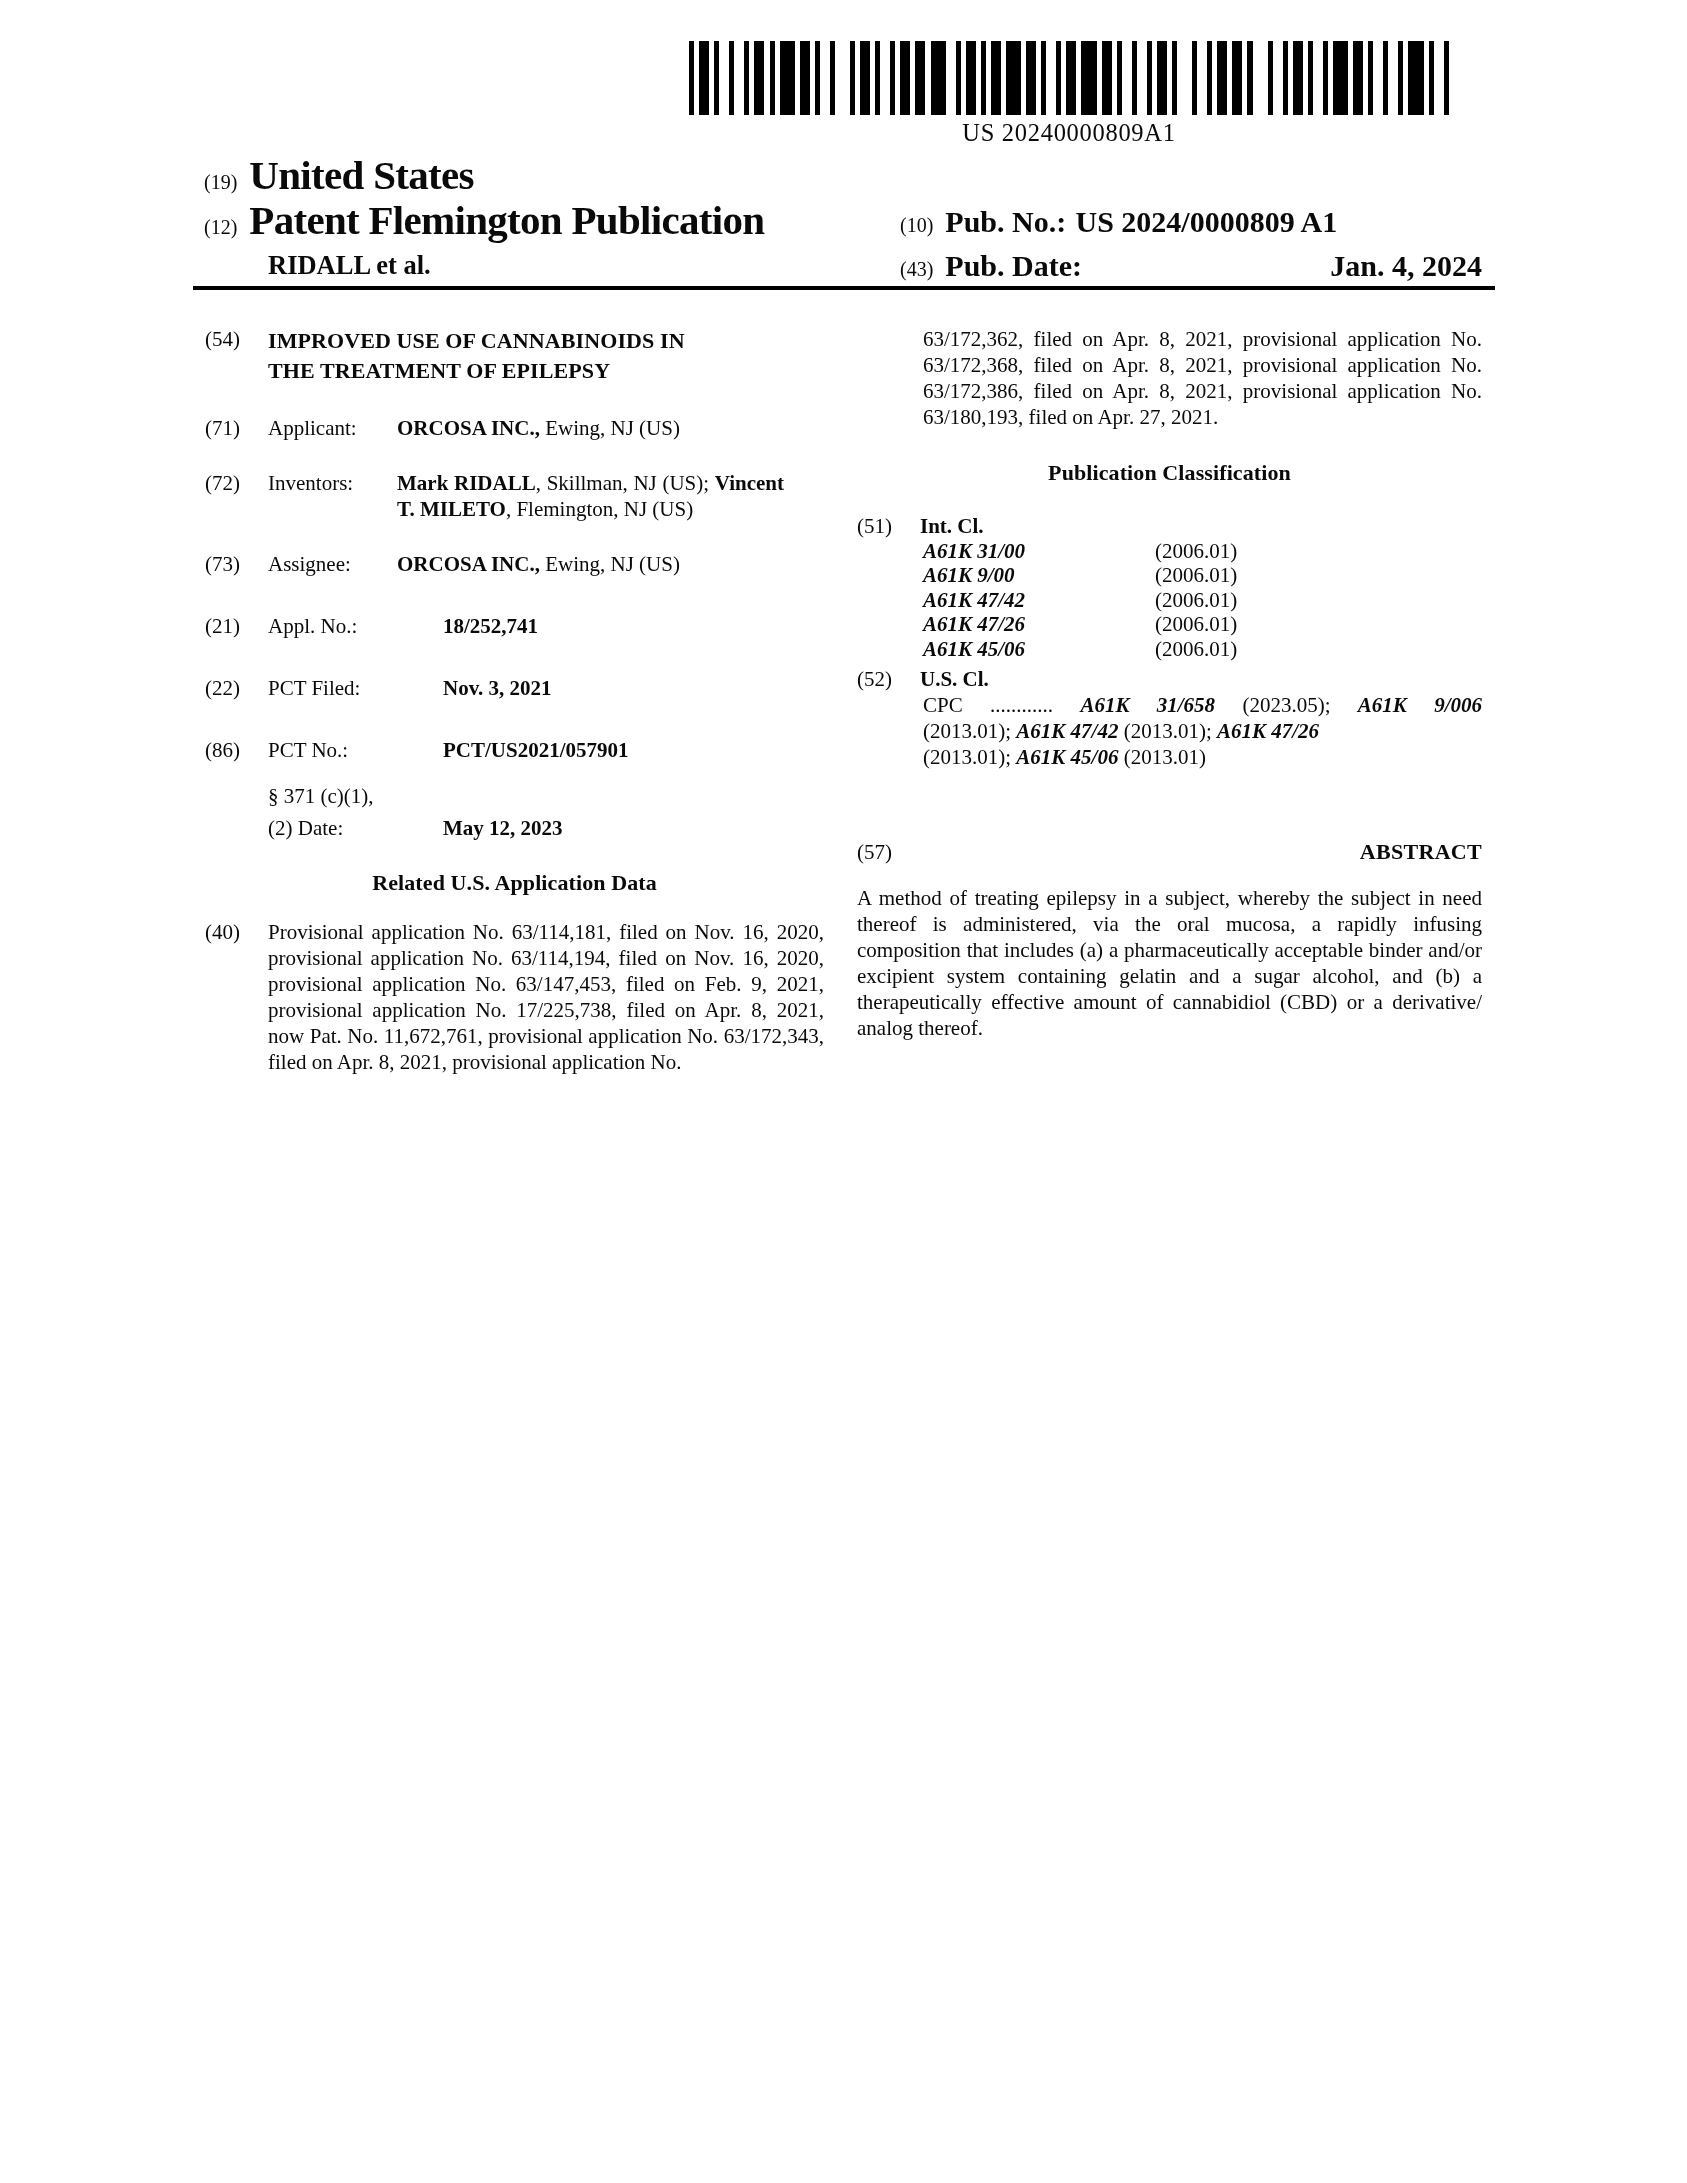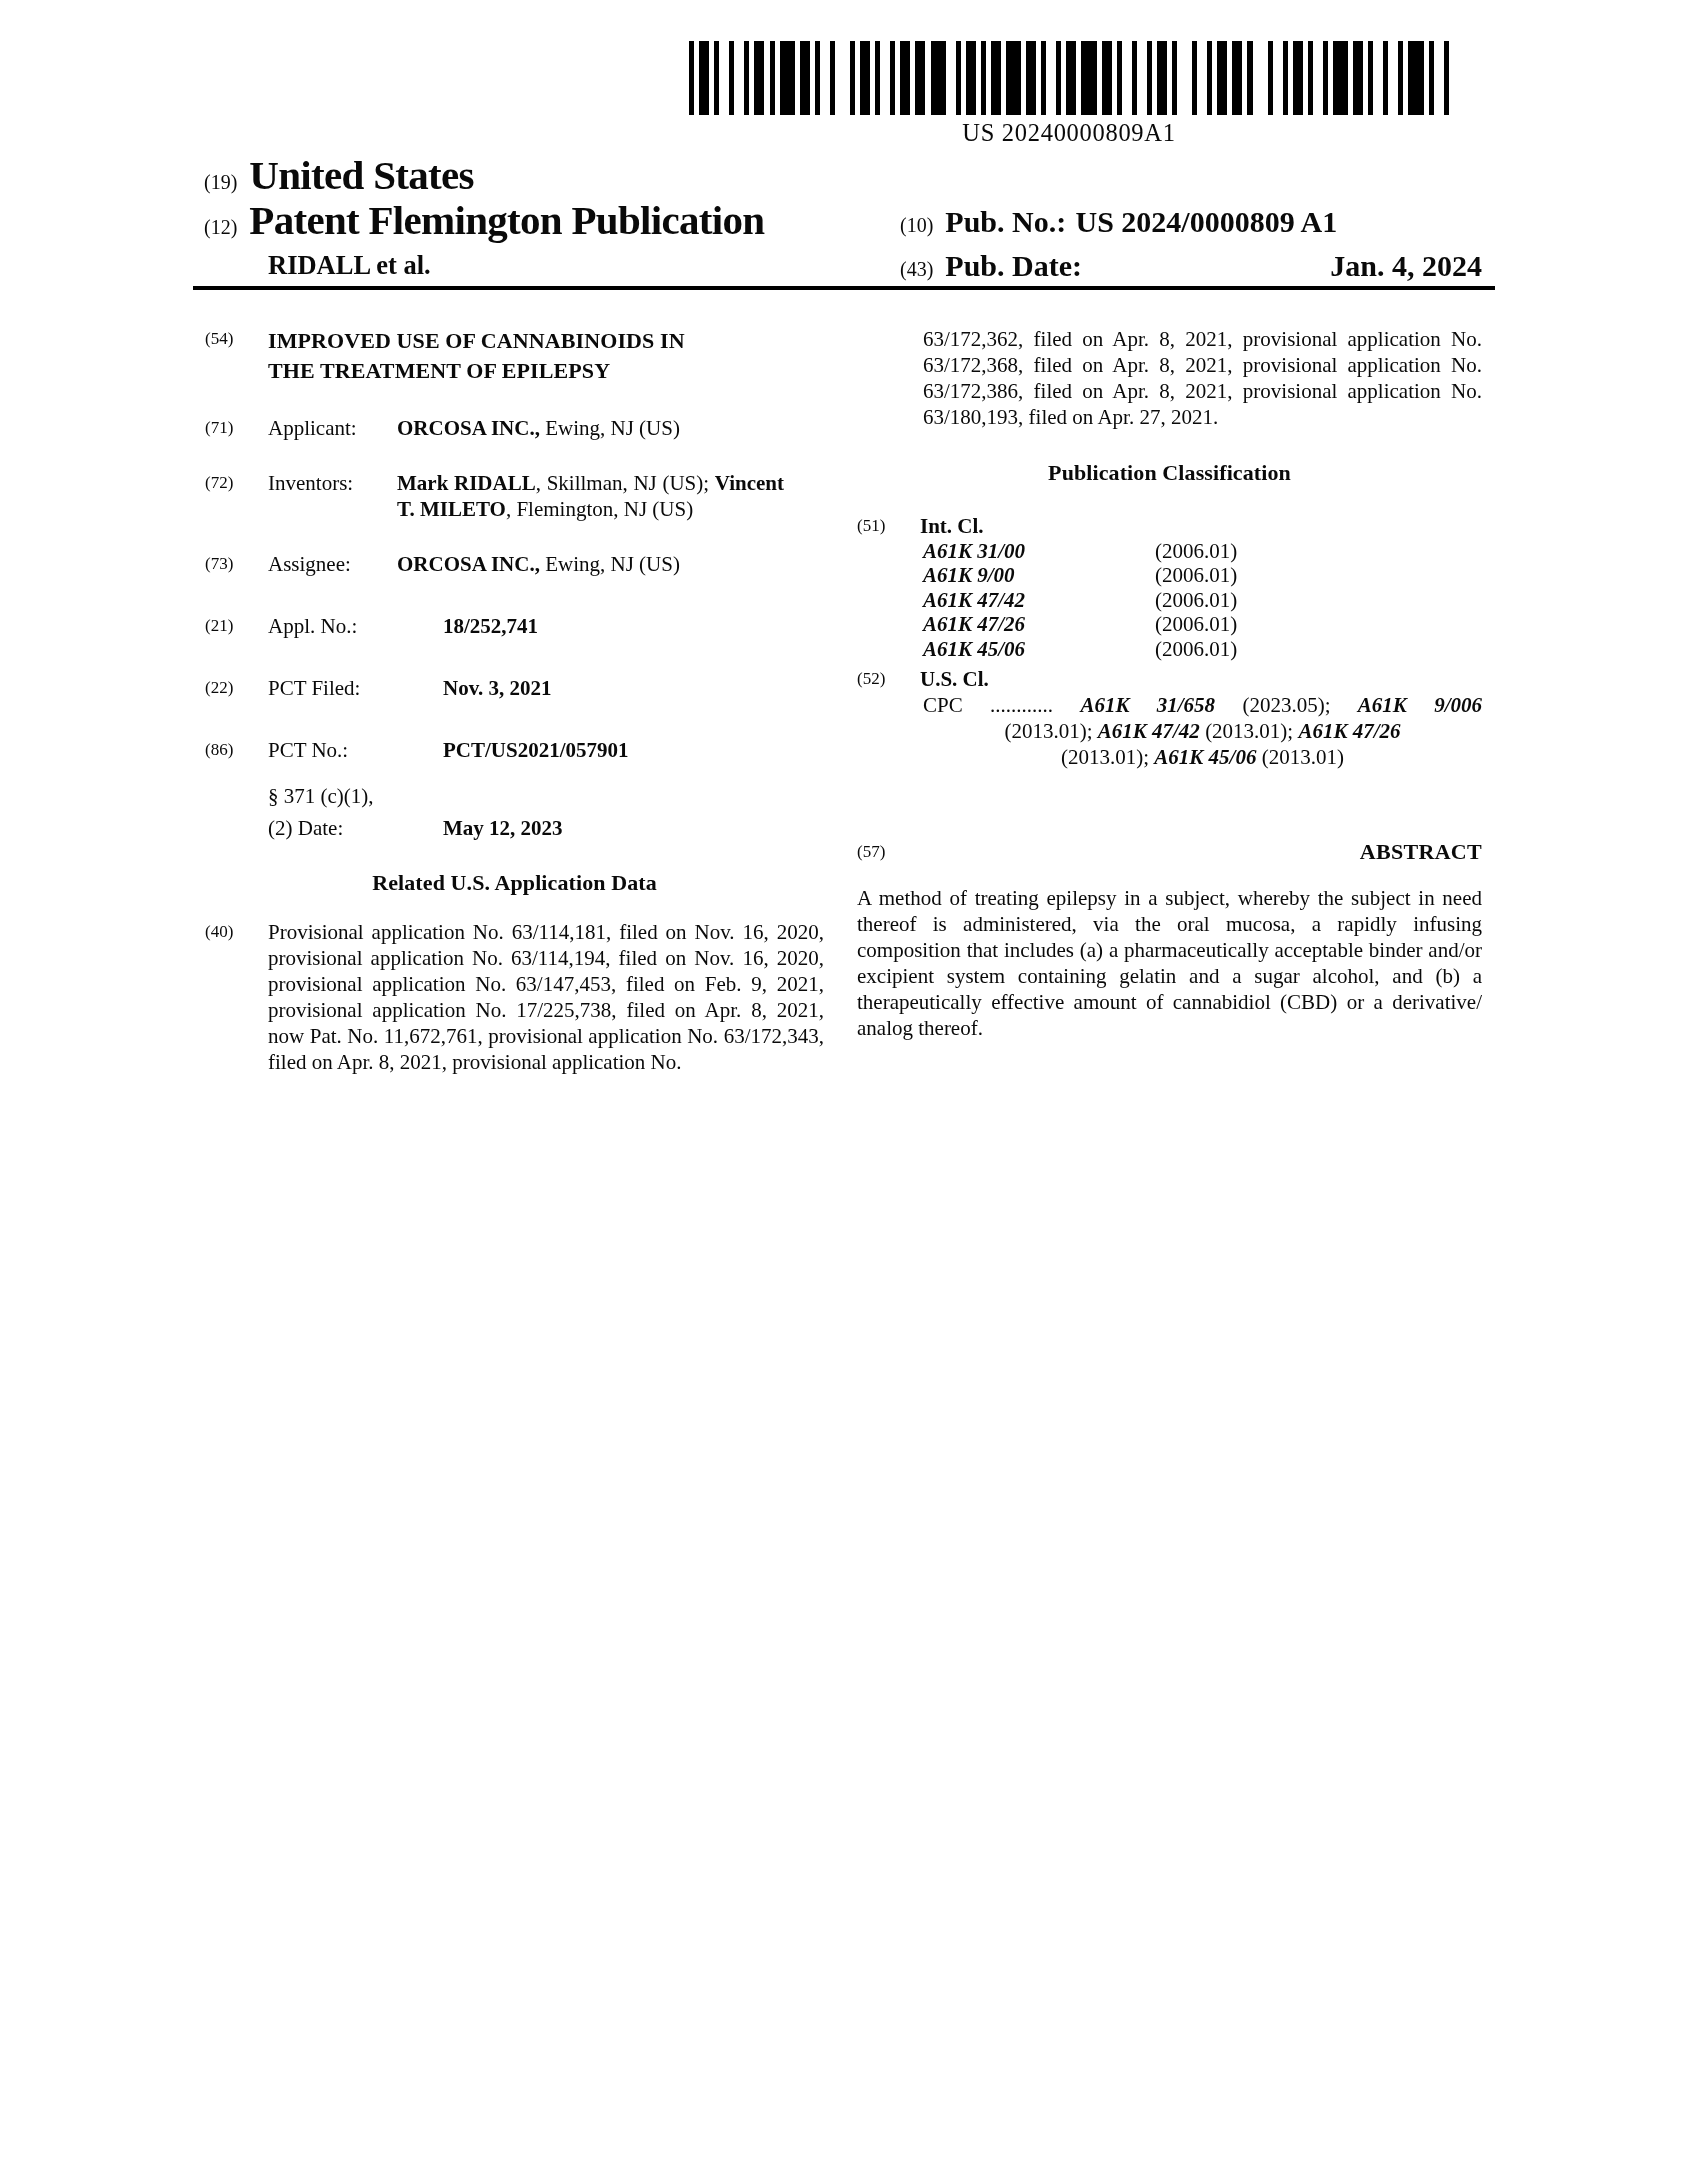--- a/index.html
+++ b/index.html
@@ -33,42 +33,42 @@
   .hdr-pub-label{font-size:30px;font-weight:bold;margin-right:9.3px;white-space:nowrap;}
   .hdr-pub-value{font-size:30px;font-weight:bold;white-space:nowrap;}
   #pubdate-value{margin-left:auto;}
   #rule{position:absolute;left:193px;top:286px;width:1302px;height:4px;background:#000;}
   
   #col-left{position:absolute;left:205px;top:326px;width:619px;font-size:21px;line-height:26px;}
   #col-right{position:absolute;left:857px;top:326px;width:625px;font-size:21px;line-height:26px;}
   .frow{display:grid;grid-template-columns:63px 129px 1fr;margin-bottom:29px;}
   .frow.wide-label{grid-template-columns:63px 175px 1fr;margin-top:36px;}
   .frow.two-col{grid-template-columns:63px 1fr;}
-  .fnum{font-size:17px;font-family:Liberation Serif, serif;}
+  .fnum{font-size:21px;font-family:Liberation Serif, serif;}
   .flabel{font-size:21px;}
   .fvalue{font-size:21px;}
   .bold{font-weight:bold;}
   #title-54{font-weight:bold;font-size:22px;line-height:30px;max-width:463px;letter-spacing:0.1px;}
   #inventors-value{max-width:387px;text-align:justify;}
   .sub371{display:grid;grid-template-columns:63px 175px 1fr;margin-top:-9.3px;margin-bottom:29px;}
   .section-heading{
     text-align:center;font-weight:bold;font-size:22px;
     margin:6.6px 0 22.5px 0;letter-spacing:0.1px;
   }
   #f60-text{text-align:justify;}
   
   #cont-60{margin-left:66px;width:559px;text-align:justify;margin-bottom:26.5px;}
   #pubclass-heading{margin:30px 0 26.5px 0;}
   .rrow{display:grid;grid-template-columns:63px 1fr;}
   .intcl-table{margin-left:66px;margin-bottom:5.3px;}
   .intcl-row{display:grid;grid-template-columns:232px 1fr;line-height:24.5px;}
   .code{font-weight:bold;font-style:italic;}
   .cpc-block{margin-left:66px;width:559px;margin-bottom:0;}
   .cpc-l1{text-align:justify;text-align-last:justify;}
-  .cpc-l2,.cpc-l3{text-align:center;}
+  .cpc-l2,.cpc-l3{text-align:left;}
   #abstract-row{margin-top:69px;margin-bottom:20px;}
   #abstract-heading{text-align:right;font-weight:bold;font-size:22px;letter-spacing:0.3px;}
   #abstract-text{text-align:justify;}
 </style>
 </head>
 <body>
 
 <div id="page">
 
   <div id="barcode">

